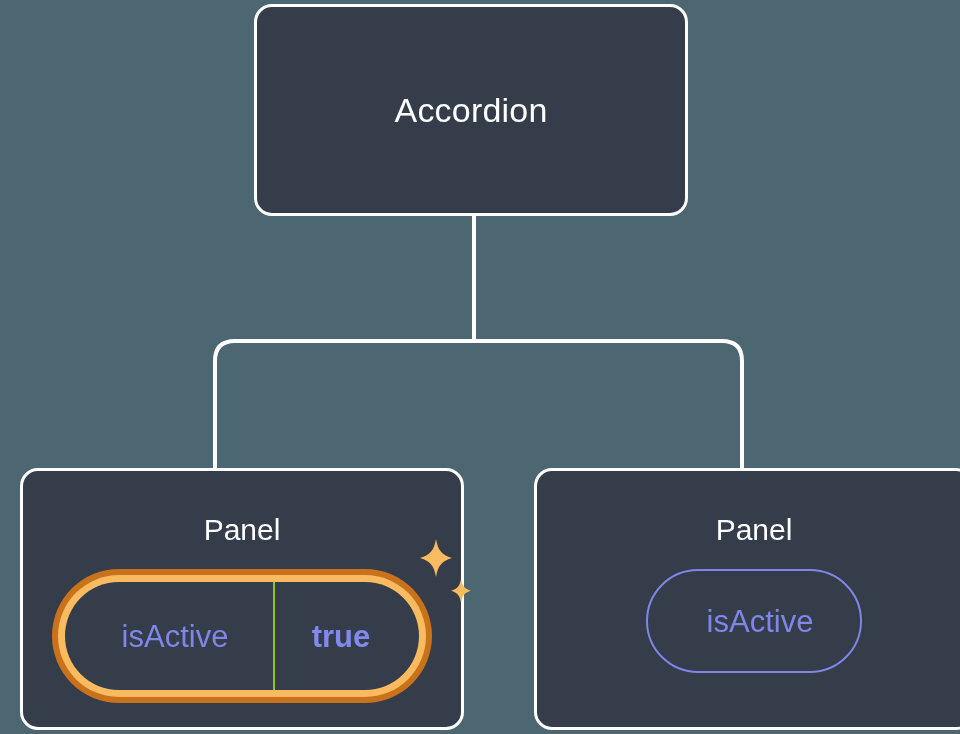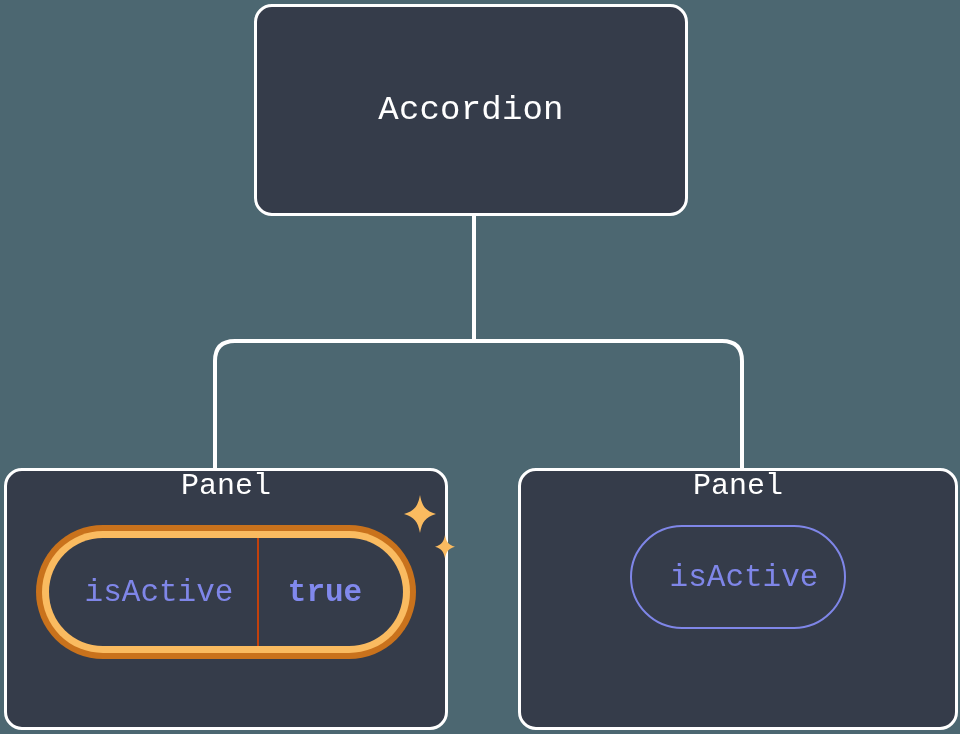--- a/index.html
+++ b/index.html
@@ -13,21 +13,20 @@
   body {
     background: #4c6771;
     font-family: "Liberation Sans", sans-serif;
     position: relative;
   }
 
   #stage {
     position: relative;
     width: 776px;
     height: 734px;
-    font-family: Liberation Mono, monospace;
   }
 
   
   .connectors {
     position: absolute;
     left: 0; top: 0;
     width: 960px;
     height: 734px;
     pointer-events: none;
   }
@@ -54,20 +53,22 @@
     color: #ffffff;
     font-size: 34px;
     font-weight: 400;
     letter-spacing: 0.2px;
     line-height: 1;
   }
 
   .panel-card {
     top: 468px;
     height: 262px;
+    padding-top: 44px;
+    margin-left: 16px;
   }
 
   .panel-card-left {
     left: 4px;
     width: 444px;
   }
 
   .panel-card-right {
     left: 518px;
     width: 440px;
@@ -163,21 +164,21 @@
     font-size: 31px;
     font-weight: 400;
     padding: 0 22px 0 34px;
     min-width: 208px;
   }
 
   .badge-highlight-core .badge-val {
     color: #8189ed;
     font-size: 31px;
     font-weight: 700;
-    border-left: 2px solid #c2410c;
+    border-left: 2px solid #84cc16;
     padding: 0 36px 0 24px;
     min-width: 146px;
   }
 
   
   .sparkles {
     position: absolute;
     right: -44px;
     top: -32px;
     width: 62px;

